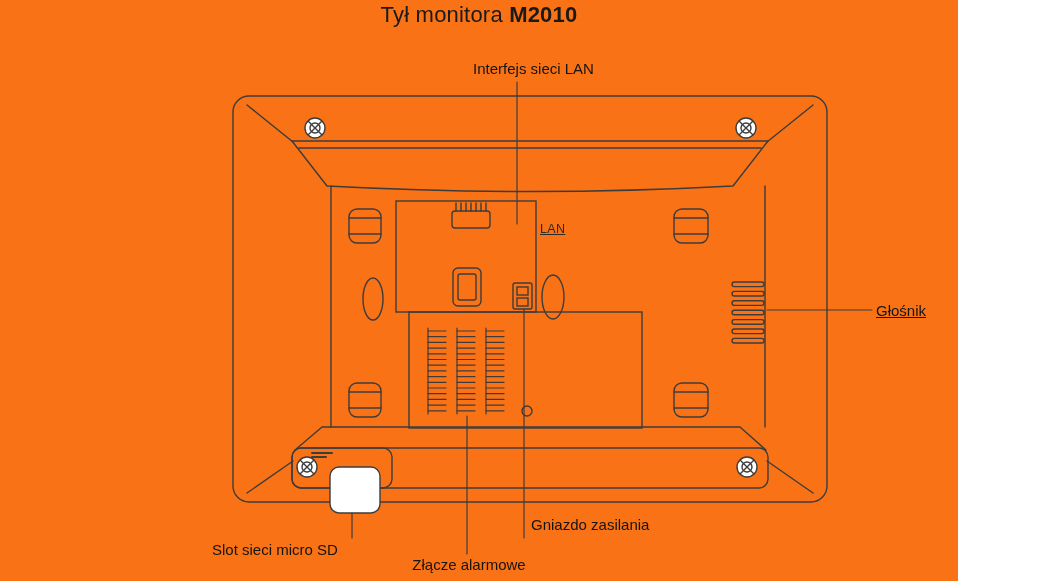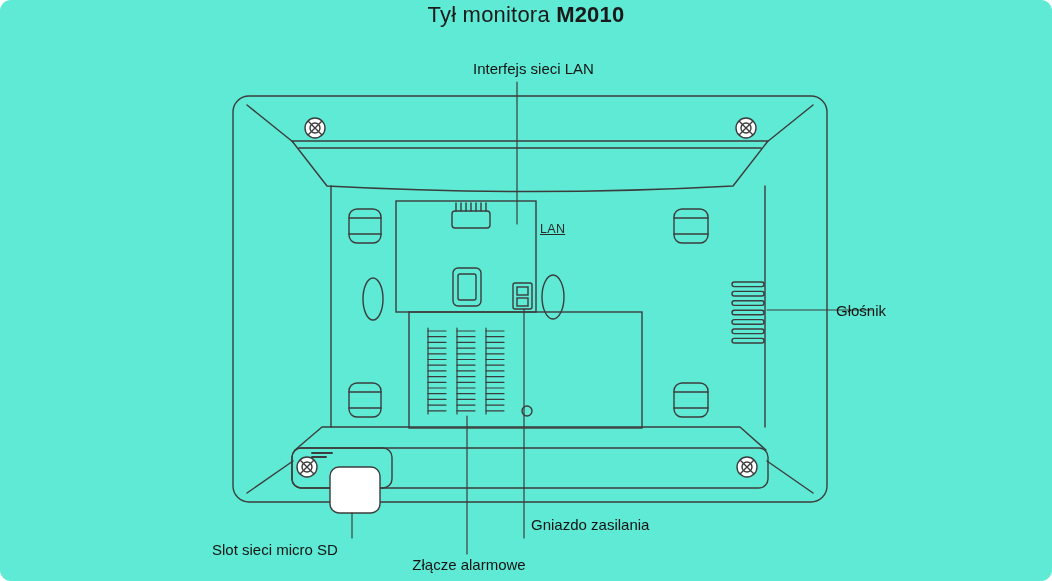--- a/index.html
+++ b/index.html
@@ -1,24 +1,23 @@
 <!DOCTYPE html>
 <html style="--stroke: #3c3c3c;"><head>
 <meta charset="utf-8">
 <style>
   * { margin:0; padding:0; box-sizing:border-box; }
   html,body { background:#ffffff; }
   .canvas {
     position:relative;
-    width:1052px; height:581px;
-    background:#5eead4;
+    width:958px; height:581px;
+    background:#f97316;
     font-family:"Liberation Sans", sans-serif;
     color:#111111;
     overflow:hidden;
-    border-radius:11px;
   }
   .title {
     position:absolute; top:2px; left:0; width:100%;
     text-align:center; font-size:22px; letter-spacing:.2px;
     color:#1a1a1a;
   }
   .title .model { font-weight:700; }
   svg.diagram { position:absolute; left:0; top:0; }
   .lbl {
     position:absolute; font-size:15px; white-space:nowrap; color:#141414;
@@ -177,21 +176,21 @@
         <path d="M352,513 V538"></path>
         <path d="M767,310 H872"></path>
       </g>
     </g>
   </svg>
 
   <div class="lbl center" style="left:517px; top:60px;padding-left:33px;">Interfejs sieci LAN</div>
 
   <div class="lan-port-lbl" style="left:540px; top:222px;text-decoration:underline;">LAN</div>
 
-  <div class="lbl" style="left:836px; top:302px;">Głośnik</div>
+  <div class="lbl" style="left:876px; top:302px;text-decoration:underline;">Głośnik</div>
 
   <div class="lbl" style="left:212px; top:541px;">Slot sieci micro SD</div>
 
   <div class="lbl center" style="left:469px; top:556px;">Złącze alarmowe</div>
 
   <div class="lbl" style="left:531px; top:516px;">Gniazdo zasilania</div>
 
 </div>
 
 </body></html>

